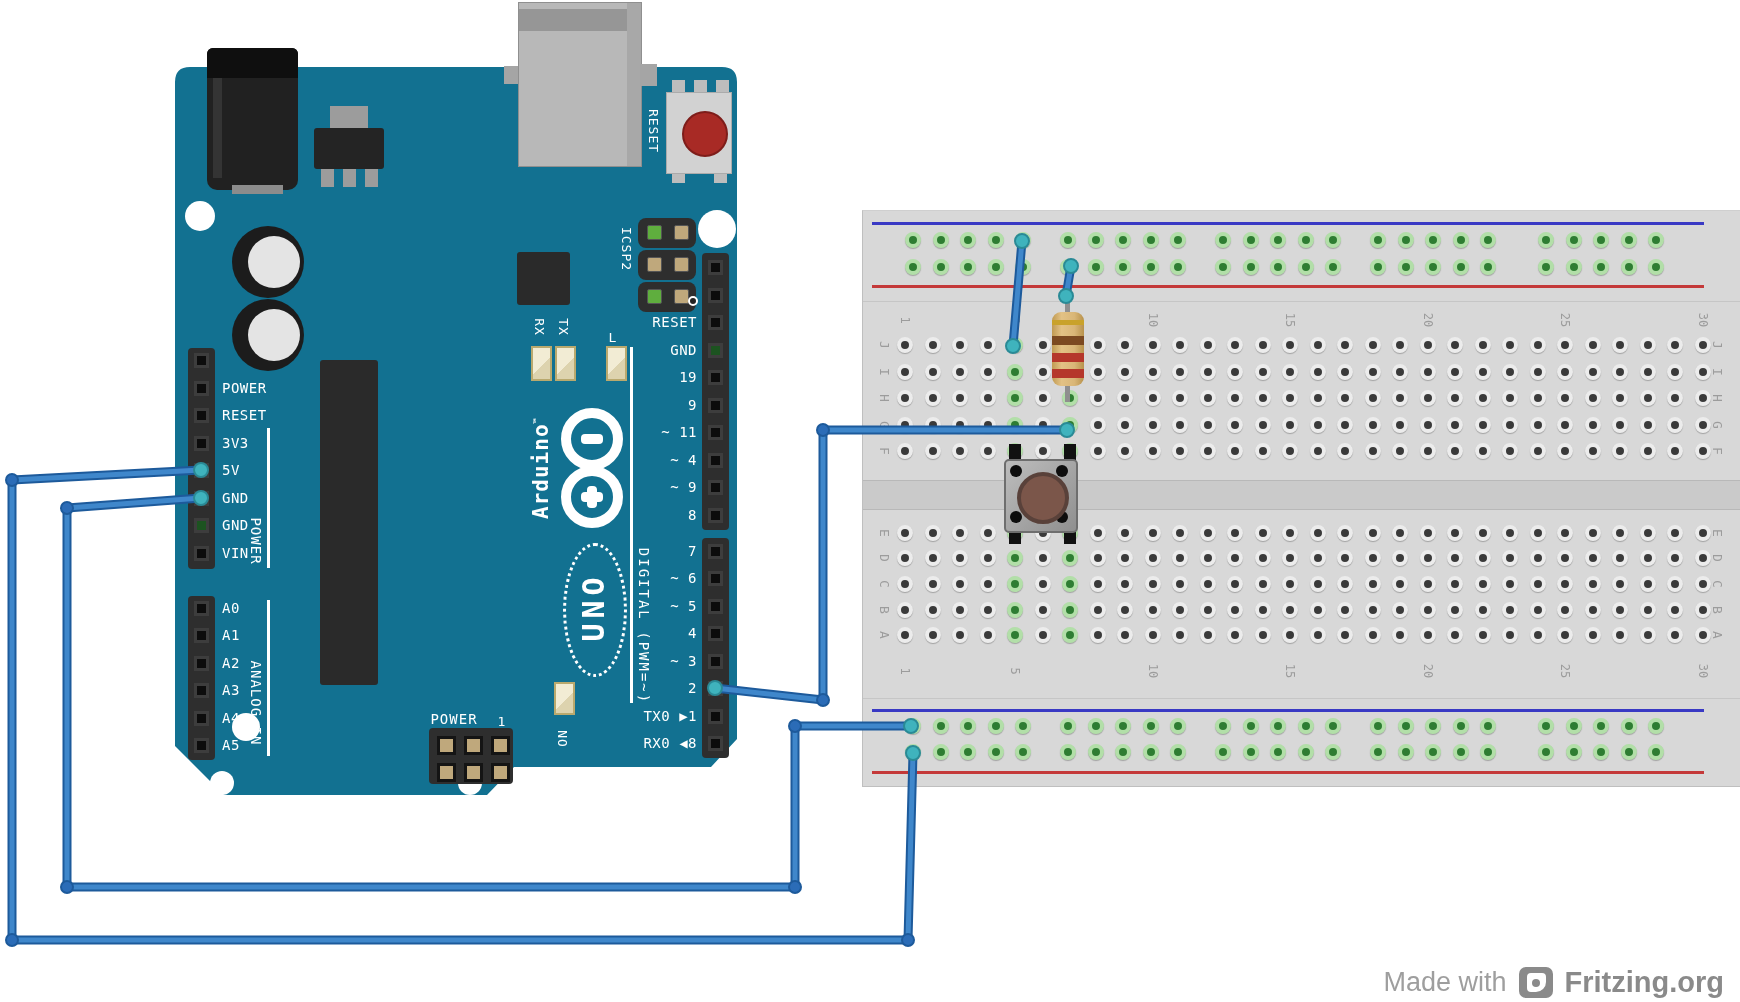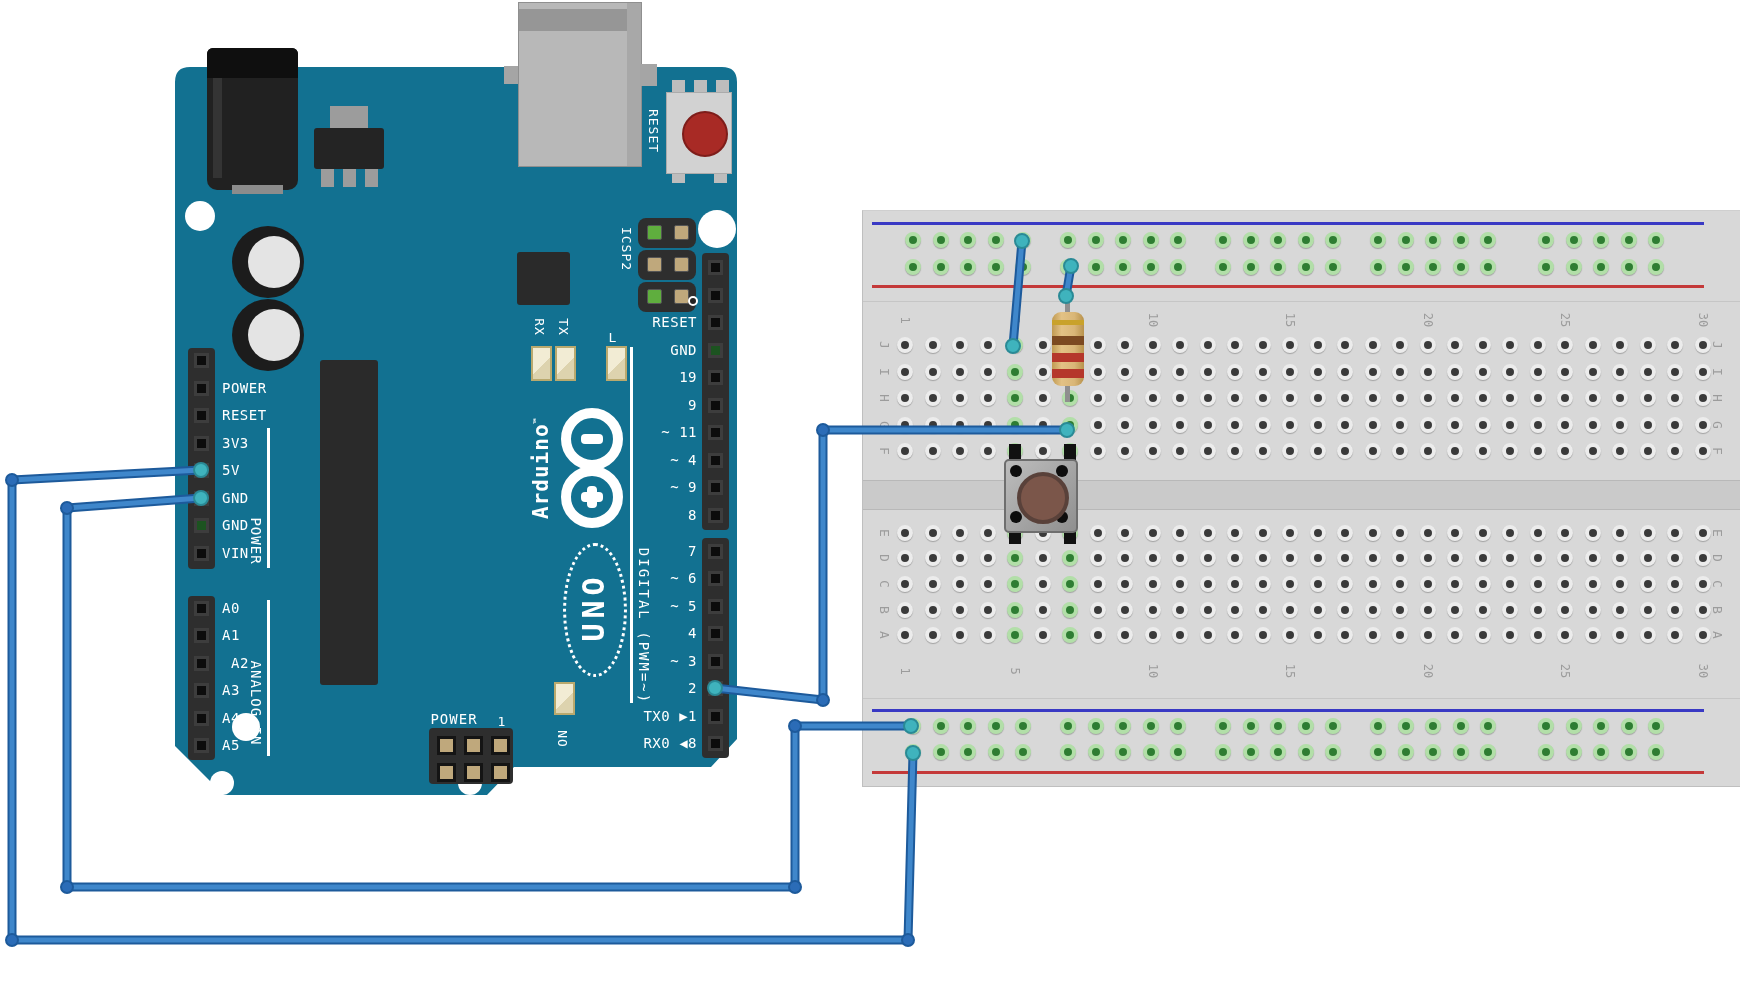--- a/index.html
+++ b/index.html
@@ -164,21 +164,21 @@
       <div class="pin green" style="left: 193.5px; top: 517.5px;"></div>
       <div class="pinlbl" style="left: 222px; top: 525px;">GND</div>
       <div class="pin" style="left: 193.5px; top: 545.5px;"></div>
       <div class="pinlbl" style="left: 222px; top: 553px;">VIN</div>
       <div class="header-block" style="left: 188px; top: 596px; width: 27px; height: 164px; position: absolute;"></div>
       <div class="pin" style="left: 193.5px; top: 600.5px;"></div>
       <div class="pinlbl" style="left: 222px; top: 608px;">A0</div>
       <div class="pin" style="left: 193.5px; top: 627.5px;"></div>
       <div class="pinlbl" style="left: 222px; top: 635px;">A1</div>
       <div class="pin" style="left: 193.5px; top: 655.5px;"></div>
-      <div class="pinlbl" style="left: 222px; top: 663px; margin-left: 9px;">A2</div>
+      <div class="pinlbl" style="left: 222px; top: 663px;">A2</div>
       <div class="pin" style="left: 193.5px; top: 682.5px;"></div>
       <div class="pinlbl" style="left: 222px; top: 690px;">A3</div>
       <div class="pin" style="left: 193.5px; top: 710.5px;"></div>
       <div class="pinlbl" style="left: 222px; top: 718px;">A4</div>
       <div class="pin" style="left: 193.5px; top: 737.5px;"></div>
       <div class="pinlbl" style="left: 222px; top: 745px;">A5</div>
       <div class="header-block" style="left: 702px; top: 253px; width: 27px; height: 277px; position: absolute;"></div>
       <div class="pin" style="left: 707.5px; top: 259.5px;"></div>
       <div class="pin" style="left: 707.5px; top: 287.5px;"></div>
       <div class="pin" style="left: 707.5px; top: 314.5px;"></div>
@@ -710,13 +710,21 @@
       <path d="M1022,241 L1013,346" fill="none" stroke="#1d5a9b" stroke-width="9" stroke-linecap="round" stroke-linejoin="round"></path>
       <path d="M1022,241 L1013,346" fill="none" stroke="#3f87cb" stroke-width="5" stroke-linecap="round" stroke-linejoin="round"></path>
       <circle cx="1022" cy="241" r="7" fill="#3fb3bd" stroke="#2a8a96" stroke-width="2"></circle>
       <circle cx="1013" cy="346" r="7" fill="#3fb3bd" stroke="#2a8a96" stroke-width="2"></circle>
       <path d="M1071,266 L1066,296" fill="none" stroke="#1d5a9b" stroke-width="9" stroke-linecap="round" stroke-linejoin="round"></path>
       <path d="M1071,266 L1066,296" fill="none" stroke="#3f87cb" stroke-width="5" stroke-linecap="round" stroke-linejoin="round"></path>
       <circle cx="1071" cy="266" r="7" fill="#3fb3bd" stroke="#2a8a96" stroke-width="2"></circle>
       <circle cx="1066" cy="296" r="7" fill="#3fb3bd" stroke="#2a8a96" stroke-width="2"></circle>
     </svg>
 
+  <div id="footer">
+    <span id="made-with">Made with</span>
+    <span id="fritzing-icon">
+      <span class="fi-white"></span>
+      <span class="fi-dot"></span>
+    </span>
+    <span id="brand">Fritzing.org</span>
+  </div>
 </div>
 
 </body></html>

